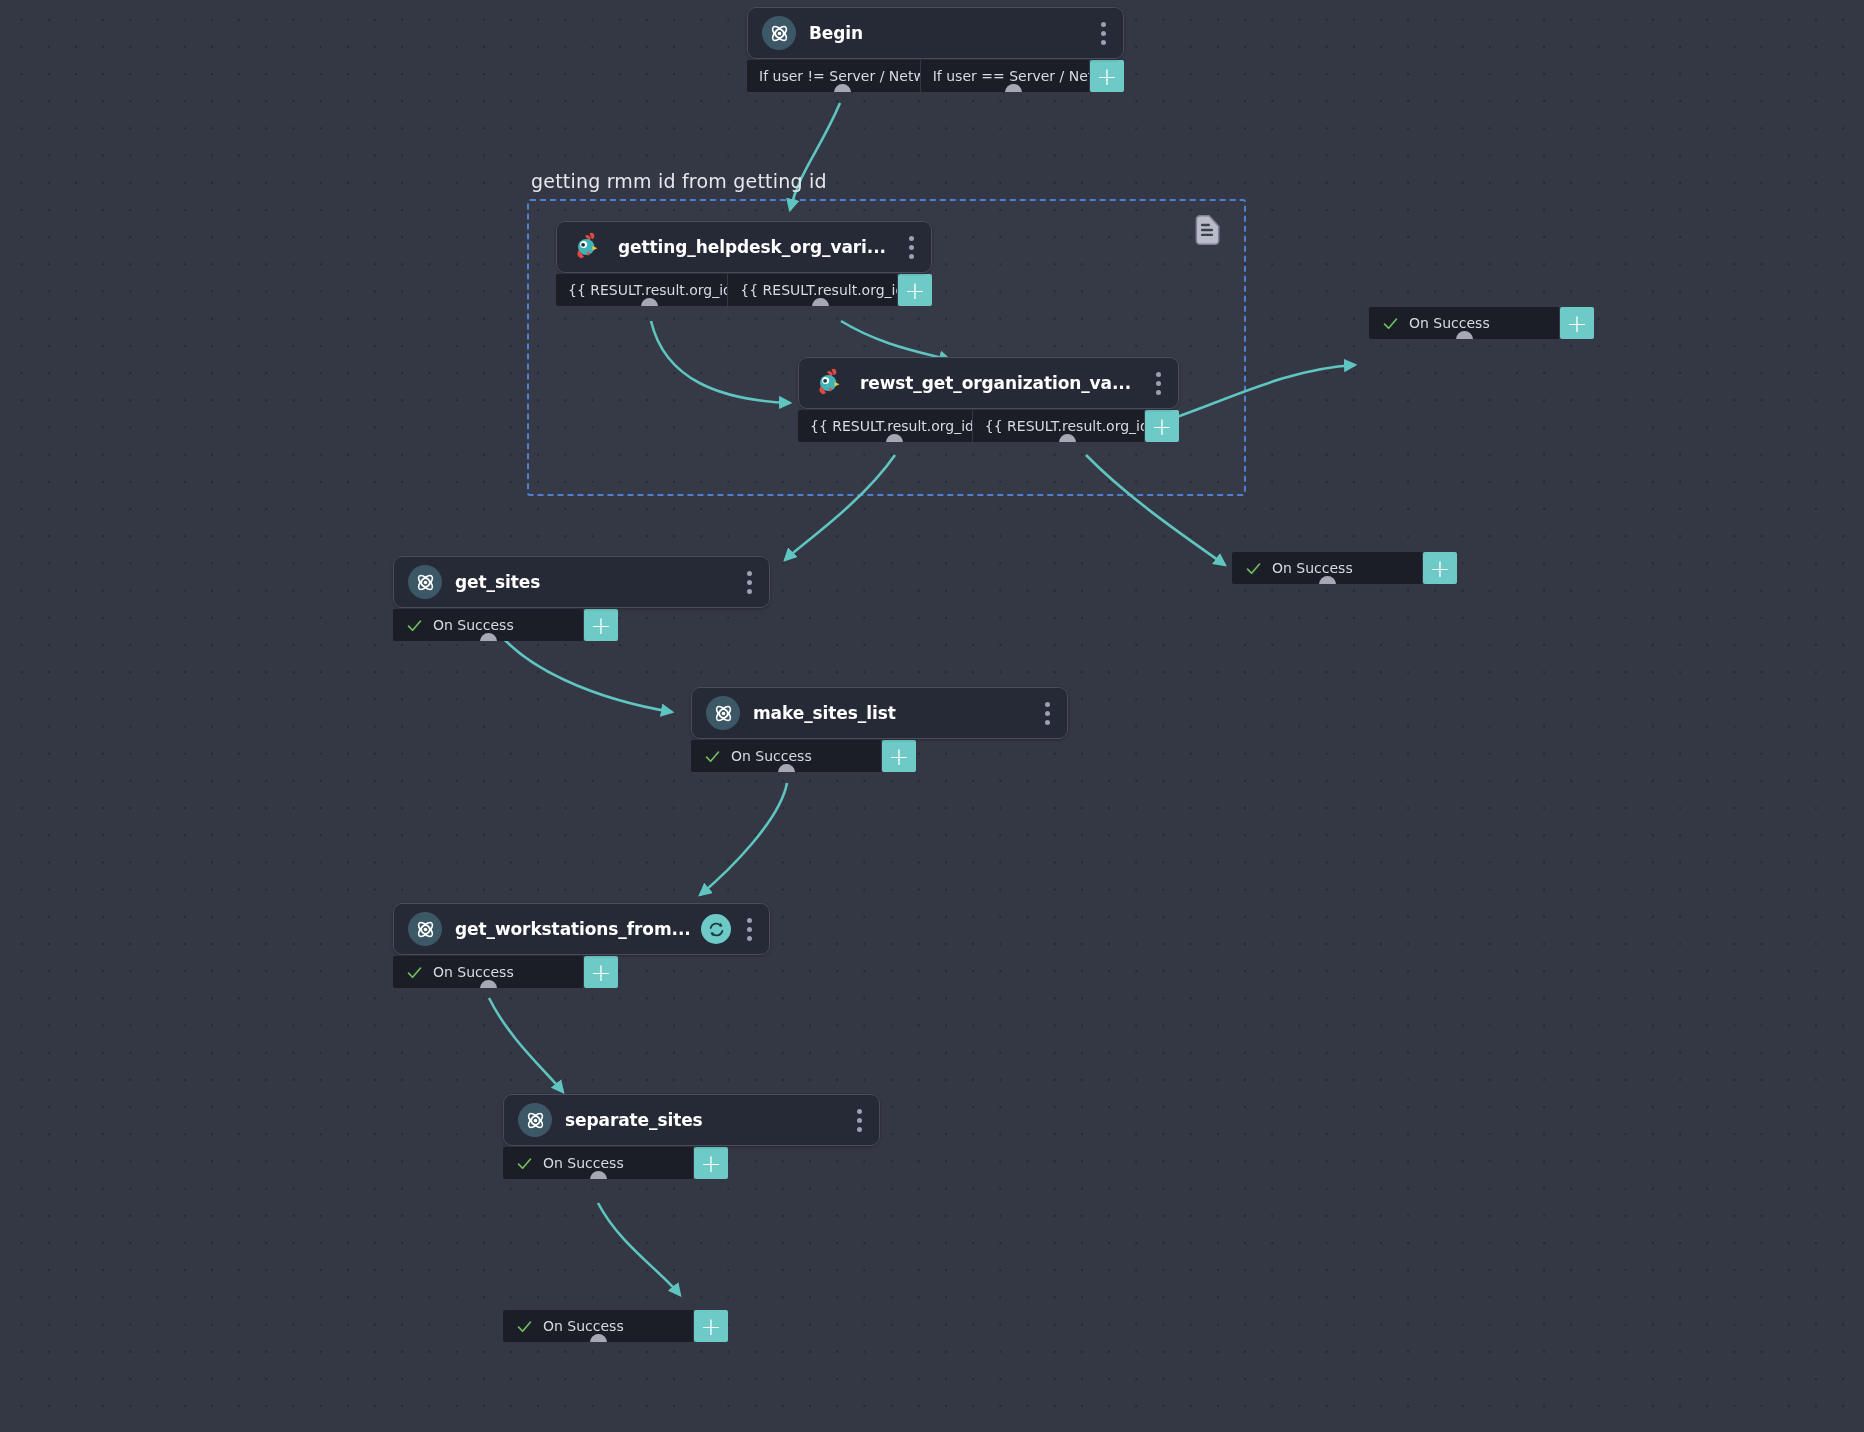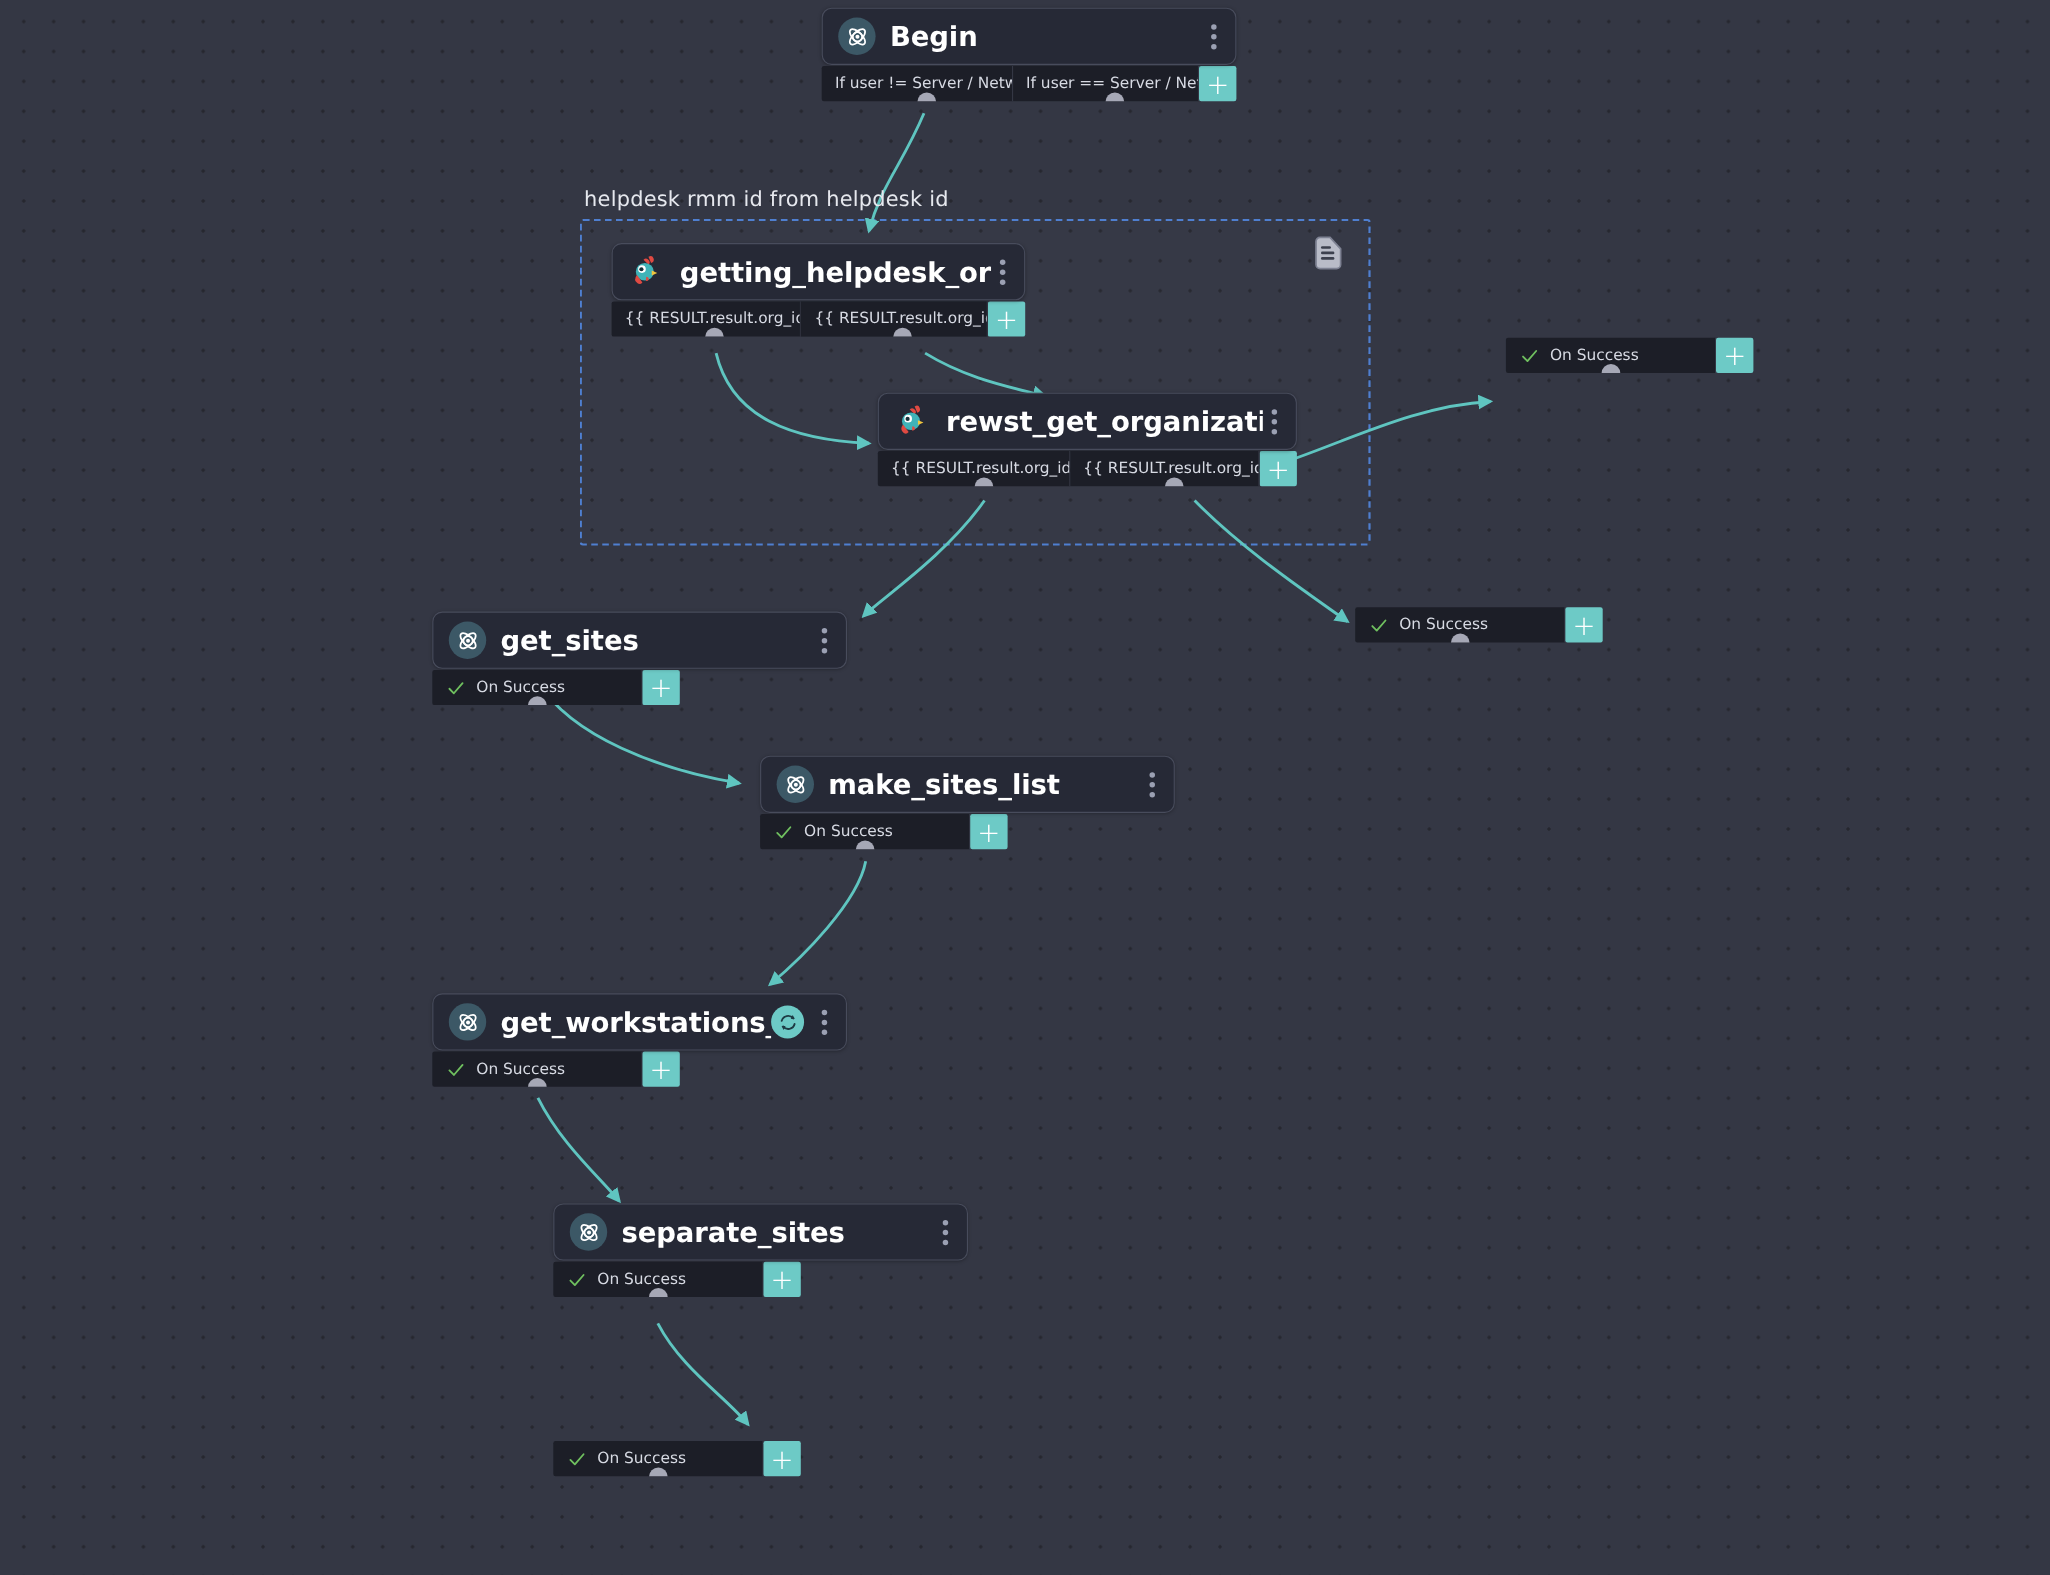--- a/index.html
+++ b/index.html
@@ -85,21 +85,21 @@
     align-items: center;
     justify-content: center;
     flex: 0 0 auto;
   }
   .node-avatar.bird {
     background: transparent;
     border-radius: 0;
   }
   .node-title {
     color: #ffffff;
-    font-size: 25px;
+    font-size: 17px;
     font-weight: bold;
     margin-left: 13px;
     white-space: nowrap;
     overflow: hidden;
     letter-spacing: -0.1px;
     flex: 1 1 auto;
   }
   .loop-badge {
     width: 30px;
     height: 30px;
@@ -182,21 +182,21 @@
     z-index: 6;
     cursor: crosshair;
   }
 </style>
 </head>
 <body>
 
 <div id="canvas">
 
   <div class="group-box" id="group-box" style="left: 527px; top: 199px; width: 715px; height: 293px;"></div>
-  <div class="group-label" id="group-label" style="left: 531px; top: 170px;">helpdesk rmm id from helpdesk id</div>
+  <div class="group-label" id="group-label" style="left: 531px; top: 170px;">getting rmm id from getting id</div>
   <div class="group-doc-icon" id="group-doc-icon" style="left: 1189px; top: 213px;">
     <svg viewBox="0 0 24 24" width="34" height="34">
       <path d="M5.2 4.6 A2.6 2.6 0 0 1 7.8 2 H14.2 L21 9.4 V19.4 A2.6 2.6 0 0 1 18.4 22 H7.8 A2.6 2.6 0 0 1 5.2 19.4 Z" fill="#b9bcc8" stroke="#7d8192" stroke-width="1.1"></path>
       <rect x="8.4" y="7.6" width="6.4" height="1.7" rx=".85" fill="#3c404e"></rect>
       <rect x="8.4" y="11.1" width="8.6" height="1.7" rx=".85" fill="#3c404e"></rect>
       <rect x="8.4" y="14.6" width="8.6" height="1.7" rx=".85" fill="#3c404e"></rect>
     </svg>
   </div>
 
   <svg id="edge-layer">

